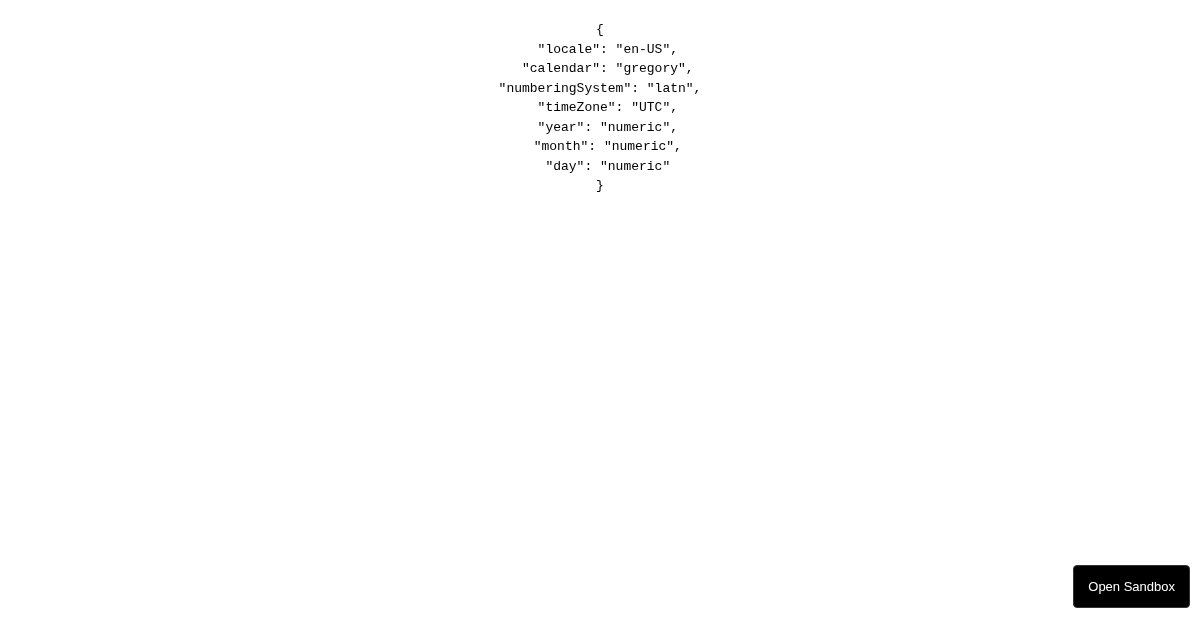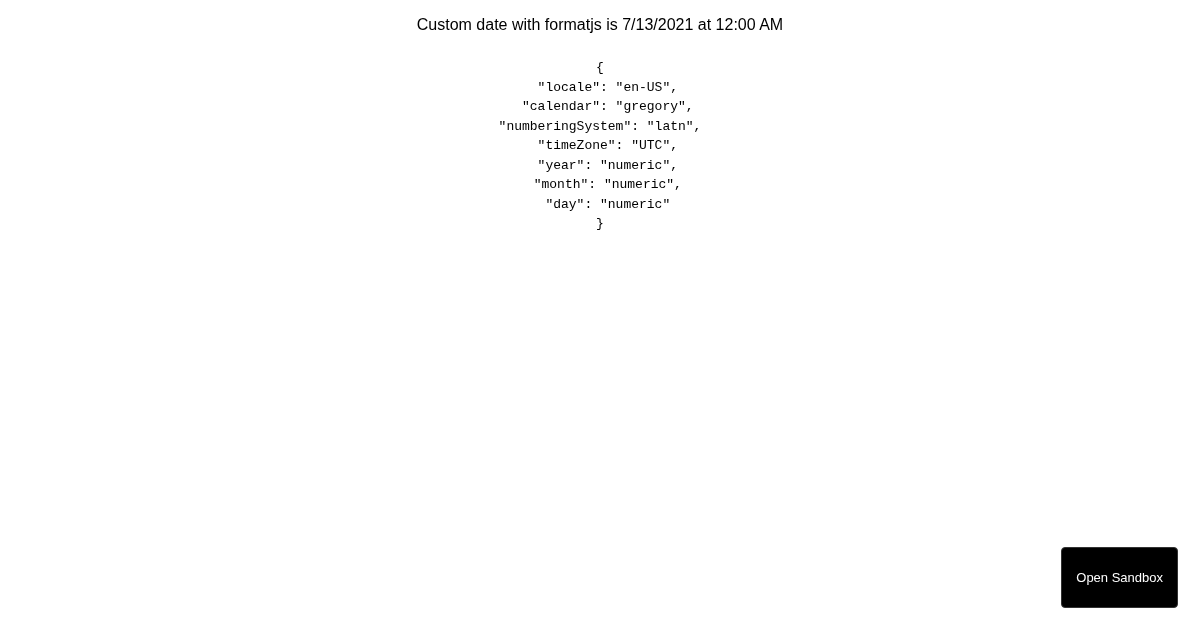--- a/index.html
+++ b/index.html
@@ -28,37 +28,36 @@
       font-size: 13px;
       line-height: 1.5;
       color: #000;
       white-space: pre;
       display: inline-block;
       text-align: center;
       margin-top: 4px;
     }
     .open-sandbox {
       position: absolute;
-      right: 22px;
+      right: 10px;
       bottom: 22px;
       background: #000000;
       border: 1px solid #333;
       color: #ffffff;
       font-size: 13px;
-      padding: 22px 14px;
+      padding: 13px 14px;
       border-radius: 4px;
       cursor: pointer;
       font-family: -apple-system, BlinkMacSystemFont, "Segoe UI", Helvetica, Arial, sans-serif;
     }
   </style>
 </head>
 <body>
 
 <div class="content">
-  <div class="line">Custom date with formatjs is 7/13/2021 at 12:00 AM</div>
   <div class="json-block">{
   "locale": "en-US",
   "calendar": "gregory",
 "numberingSystem": "latn",
   "timeZone": "UTC",
   "year": "numeric",
   "month": "numeric",
   "day": "numeric"
 }</div>
 </div>

